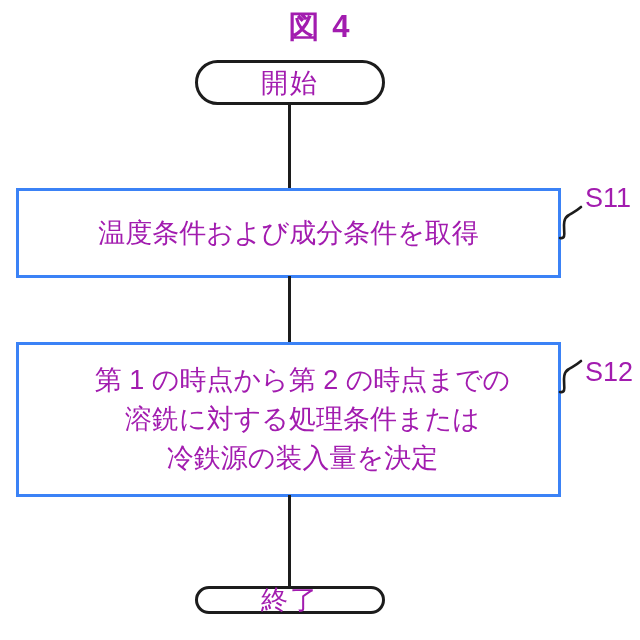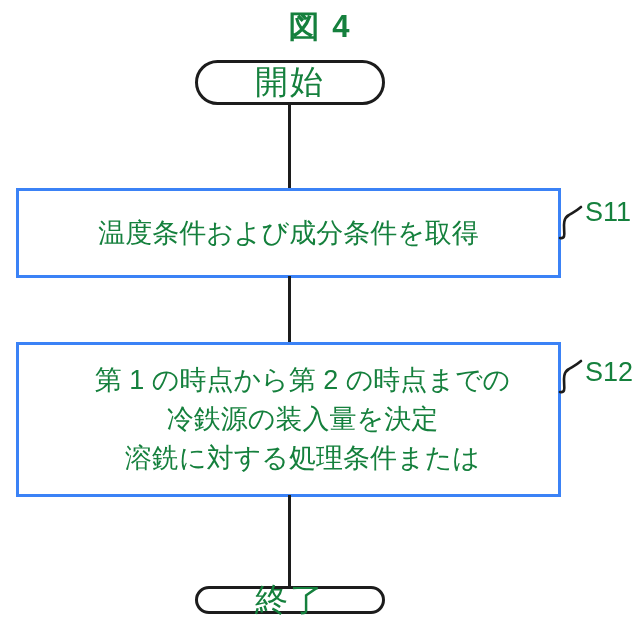--- a/index.html
+++ b/index.html
@@ -6,21 +6,21 @@
     margin: 0;
     padding: 0;
     background: #ffffff;
   }
   .canvas {
     position: relative;
     width: 640px;
     height: 640px;
     background: #ffffff;
     font-family: "Liberation Sans", sans-serif;
-    color: #15803d;
+    color: #a21caf;
     overflow: hidden;
   }
   .figure-title {
     position: absolute;
     top: 6px;
     left: 0;
     width: 100%;
     text-align: center;
     font-size: 31px;
     font-weight: bold;
@@ -31,21 +31,21 @@
     left: 195px;
     width: 190px;
     height: 45px;
     box-sizing: border-box;
     border: 3px solid #1c1c1c;
     border-radius: 24px;
     background: #ffffff;
     display: flex;
     align-items: center;
     justify-content: center;
-    font-size: 33px;
+    font-size: 27px;
     letter-spacing: 2px;
   }
   .terminal.start { top: 60px; }
   .terminal.end   { top: 586px; height: 28px; }
   .vline {
     position: absolute;
     left: 288px;
     width: 3px;
     background: #1c1c1c;
   }
@@ -68,21 +68,21 @@
     line-height: 39px;
   }
   .process.s11 { top: 188px; height: 90px; }
   .process.s12 { top: 342px; height: 155px; padding-left: 28px; }
   .step-id {
     position: absolute;
     left: 585px;
     font-size: 27px;
     font-weight: 500;
   }
-  .step-id.s11 { top: 197px; }
+  .step-id.s11 { top: 183px; }
   .step-id.s12 { top: 357px; }
   .leader {
     position: absolute;
     left: 557px;
     width: 28px;
     height: 38px;
   }
   .leader.s11 { top: 203px; }
   .leader.s12 { top: 357px; }
   .leader svg { display: block; }
@@ -109,22 +109,22 @@
       <path d="M3,35 C13,37 1,18 12,12 C17,9 18,9 24,4" fill="none" stroke="#1c1c1c" stroke-width="2.6" stroke-linecap="round"></path>
     </svg>
   </div>
 
   <div class="step-id s11">S11</div>
 
   <div class="vline l2"></div>
 
   <div class="process s12">
     <span>第 1 の時点から第 2 の時点までの</span>
+    <span>溶銑に対する処理条件または</span>
     <span>冷鉄源の装入量を決定</span>
-    <span>溶銑に対する処理条件または</span>
   </div>
 
   <div class="leader s12">
     <svg width="28" height="38" viewBox="0 0 28 38">
       <path d="M3,35 C13,37 1,18 12,12 C17,9 18,9 24,4" fill="none" stroke="#1c1c1c" stroke-width="2.6" stroke-linecap="round"></path>
     </svg>
   </div>
 
   <div class="step-id s12">S12</div>
 

